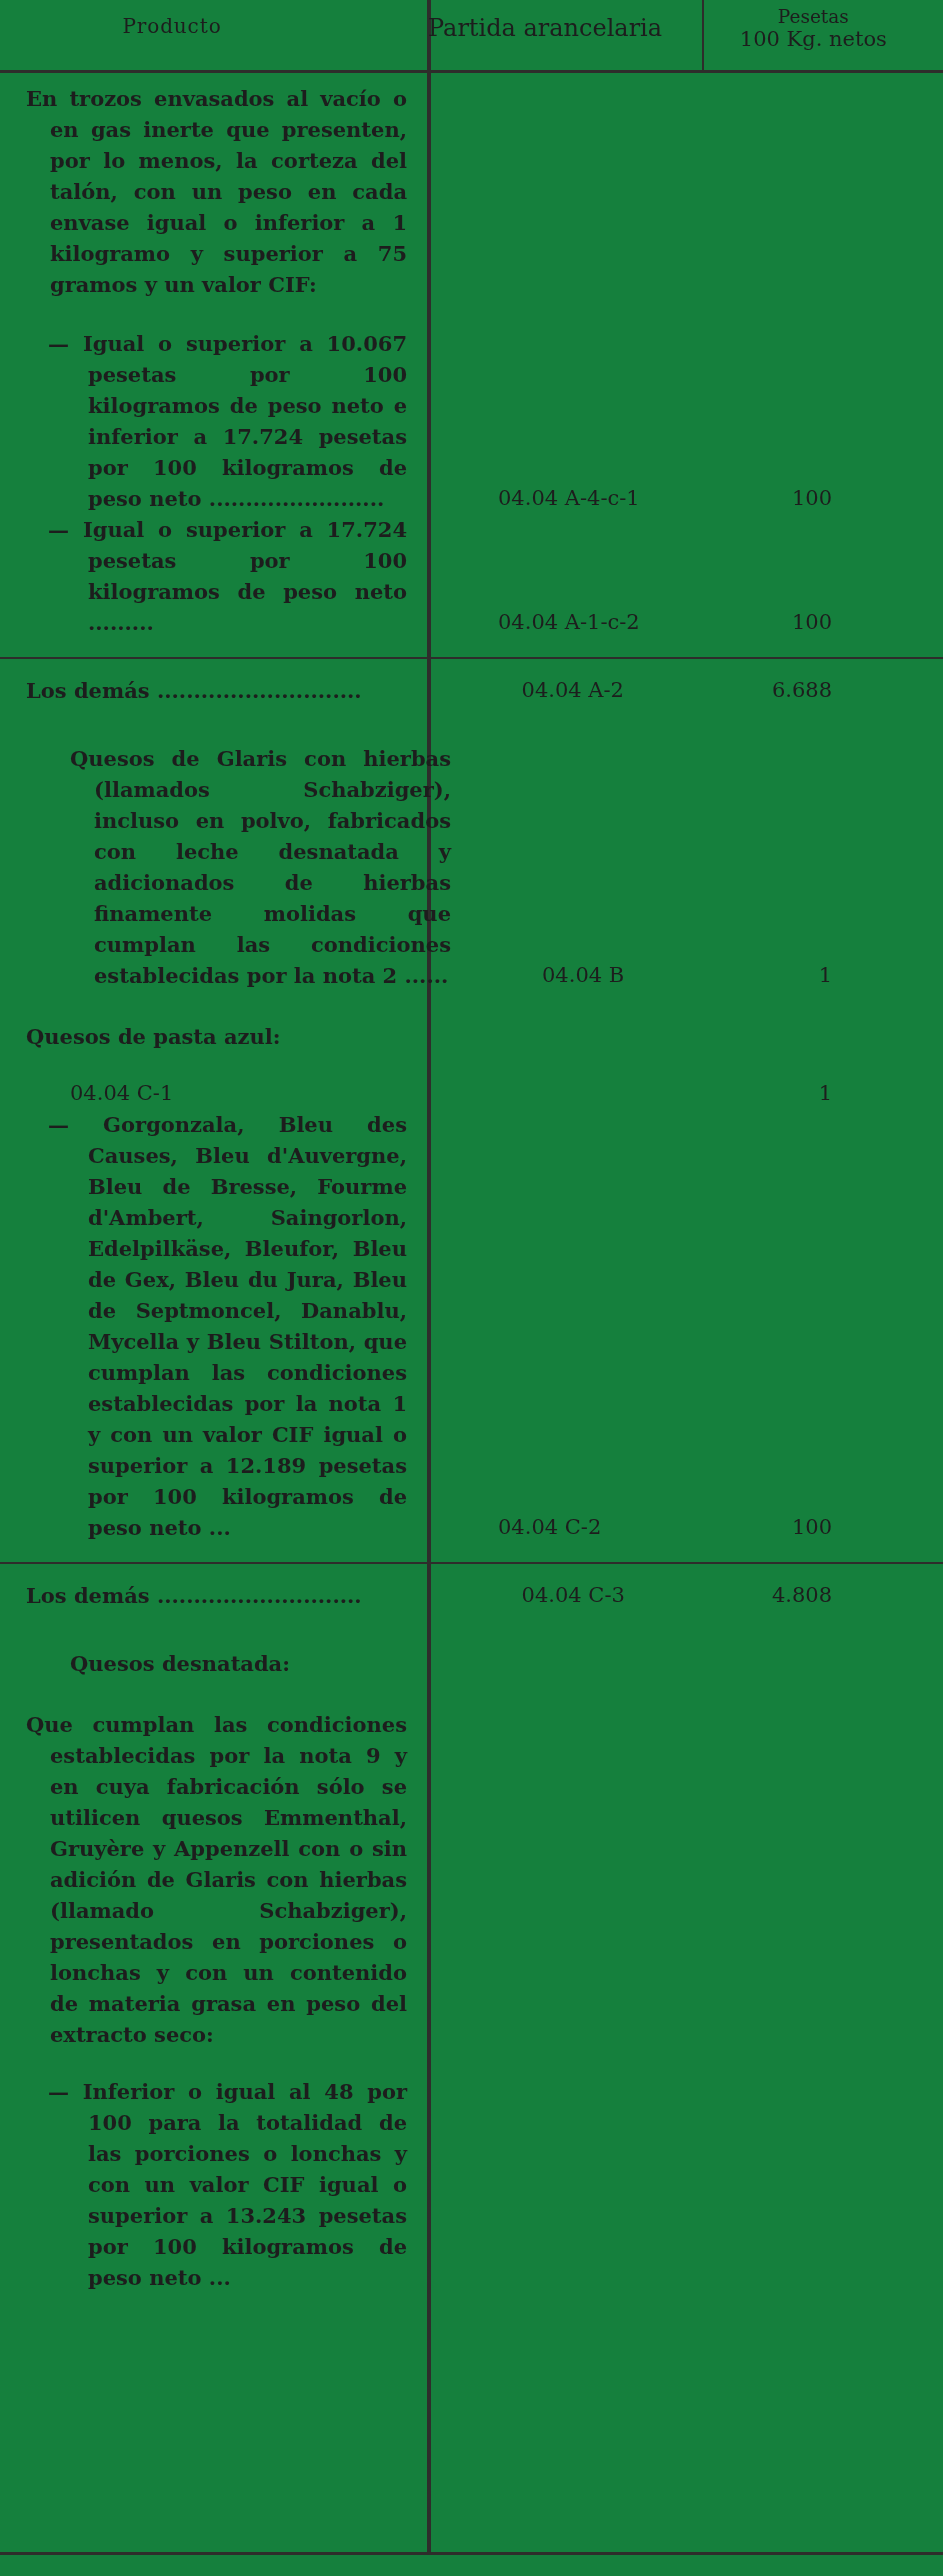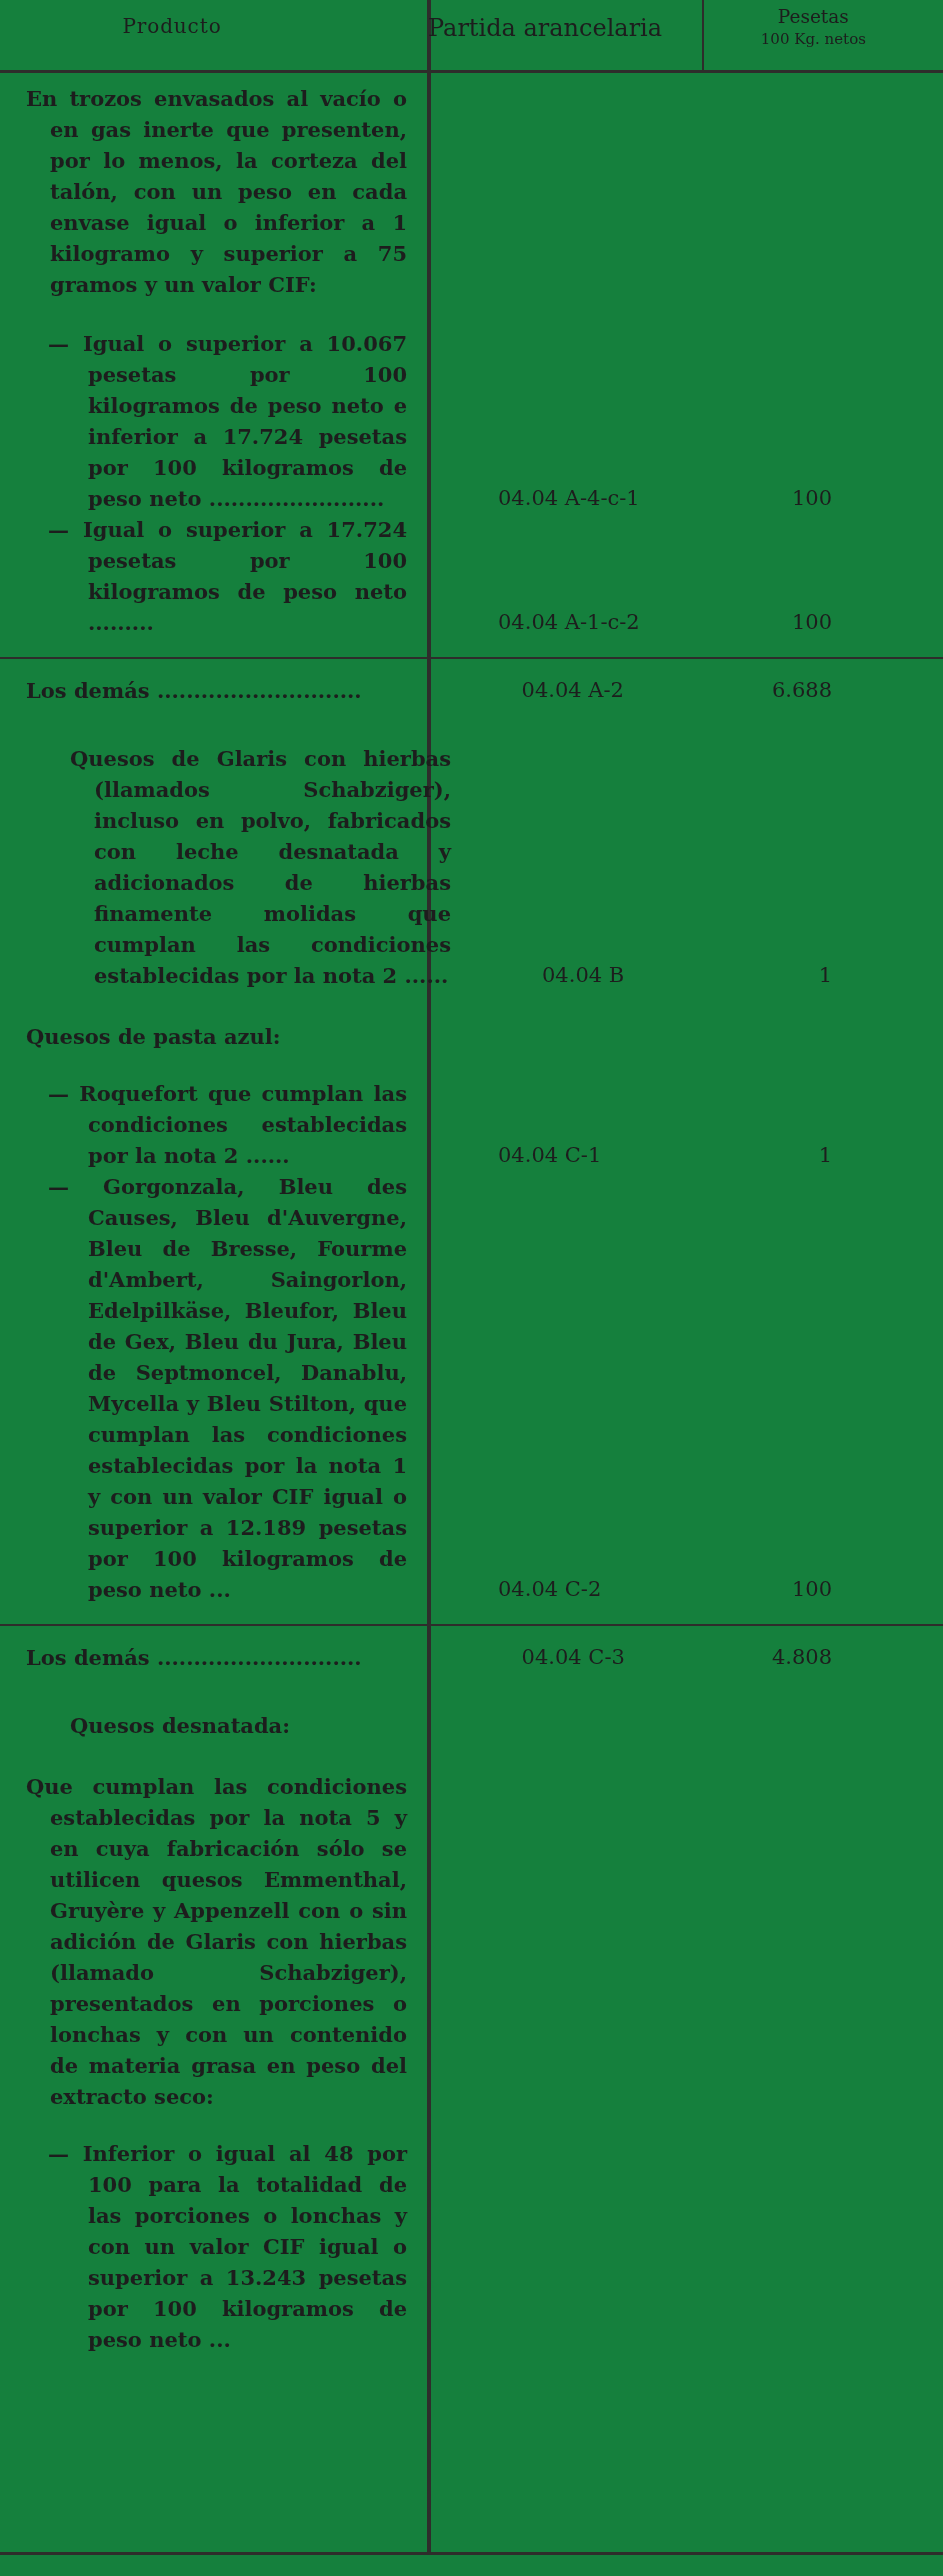--- a/index.html
+++ b/index.html
@@ -29,21 +29,21 @@
   }
   .h-partida {
     position: absolute; left: 428px; top: 14px; width: 275px;
     text-align: left; font-size: 24px;
   }
   .h-pesetas {
     position: absolute; left: 703px; top: 5.3px; width: 240px;
     box-sizing: border-box; padding-right: 19.3px;
     text-align: center; font-size: 18.5px; line-height: 23px;
   }
-  .h-pesetas .small { font-size: 15px; }
+  .h-pesetas .small { font-size: 21px; }
 
   
   .content { position: relative; padding-top: 83px; }
 
   .row { display: flex; align-items: flex-end; }
   .cell-prod {
     width: 428px; box-sizing: border-box; padding-right: 21px;
     font-size: 21px; line-height: 31px; font-weight: bold;
   }
   .cell-prod p { margin: 0; text-align: justify; }
@@ -131,23 +131,20 @@
 
     <div class="row mb30">
       <div class="cell-prod">
         <p class="p-hang">Quesos de pasta azul:</p>
       </div>
       <div class="cell-code"></div>
       <div class="cell-val"></div>
     </div>
 
     <div class="row mb0">
-      <div class="cell-prod">
-        <p class="p-dash">— Roquefort que cumplan las condiciones establecidas por la nota 2 ......</p>
-      </div>
       <div class="cell-code">04.04 C-1</div>
       <div class="cell-val">1</div>
     </div>
 
     <div class="row mb22">
       <div class="cell-prod">
         <p class="p-dash">— Gorgonzala, Bleu des Causes, Bleu d'Auvergne, Bleu de Bresse, Fourme d'Ambert, Saingorlon, Edelpilkäse, Bleufor, Bleu de Gex, Bleu du Jura, Bleu de Septmoncel, Danablu, Mycella y Bleu Stilton, que cumplan las condiciones establecidas por la nota 1 y con un valor CIF igual o superior a 12.189 pesetas por 100 kilogramos de peso neto ...</p>
       </div>
       <div class="cell-code">04.04 C-2</div>
       <div class="cell-val">100</div>
@@ -166,21 +163,21 @@
     <div class="row mb34">
       <div class="cell-prod">
         <p class="p-hang">Quesos desnatada:</p>
       </div>
       <div class="cell-code"></div>
       <div class="cell-val"></div>
     </div>
 
     <div class="row mb30">
       <div class="cell-prod">
-        <p class="p-hang">Que cumplan las condiciones establecidas por la nota 5 y en cuya fabricación sólo se utilicen quesos Emmenthal, Gruyère y Appenzell con o sin adición de Glaris con hierbas (llamado Schabziger), presentados en porciones o lonchas y con un contenido de materia grasa en peso del extracto seco:</p>
+        <p class="p-hang">Que cumplan las condiciones establecidas por la nota 9 y en cuya fabricación sólo se utilicen quesos Emmenthal, Gruyère y Appenzell con o sin adición de Glaris con hierbas (llamado Schabziger), presentados en porciones o lonchas y con un contenido de materia grasa en peso del extracto seco:</p>
       </div>
       <div class="cell-code"></div>
       <div class="cell-val"></div>
     </div>
 
     <div class="row mb0">
       <div class="cell-prod">
         <p class="p-dash">— Inferior o igual al 48 por 100 para la totalidad de las porciones o lonchas y con un valor CIF igual o superior a 13.243 pesetas por 100 kilogramos de peso neto ...</p>
       </div>
 

